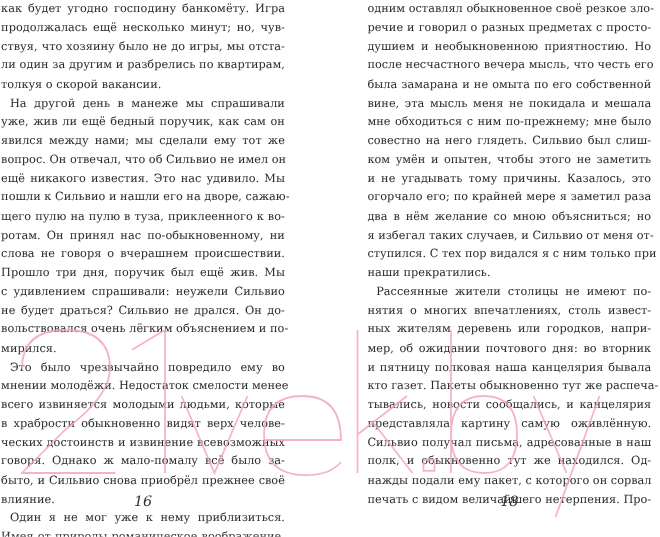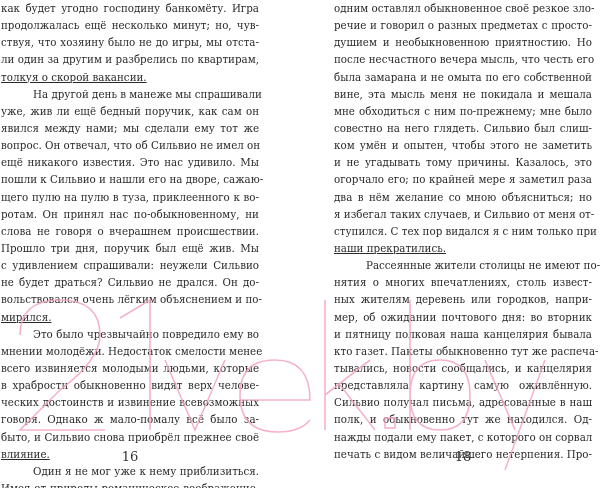--- a/index.html
+++ b/index.html
@@ -4,23 +4,23 @@
 <style>
   html, body { margin:0; padding:0; }
   body { width:600px; height:488px; background:#ffffff; position:relative; overflow:hidden;
          font-family:"DejaVu Serif", serif; color:#2a2a2a; }
   .spread { position:absolute; inset:0; }
   .page { position:absolute; top:0; width:258px; }
   .page.left { left:1px; }
   .page.right { left:334px; }
   .text { font-size:10.3px; line-height:17.15px; text-align:justify; }
   .line { display:block; white-space:nowrap; text-align:justify; text-align-last:justify; height:17.15px; }
-  .line.last { text-align-last:left;text-decoration:underline; }
-  .line.indent { padding-left:32px; }
-  .pagenum { position:absolute; top:449px; width:258px; text-align:center; 
+  .line.last { text-align-last:left; }
+  .line.indent { padding-left:8px; }
+  .pagenum { position:absolute; top:449px; width:258px; text-align:center; font-style:italic;
              font-size:13px; color:#333; }
   .watermark { position:absolute; left:0; top:0; width:600px; height:488px; pointer-events:none; }
 </style>
 </head>
 <body>
 
 <div class="spread">
   <div class="page left">
     <div class="text" id="left-text">
         <span class="line">как будет угодно господину банкомёту. Игра</span>

